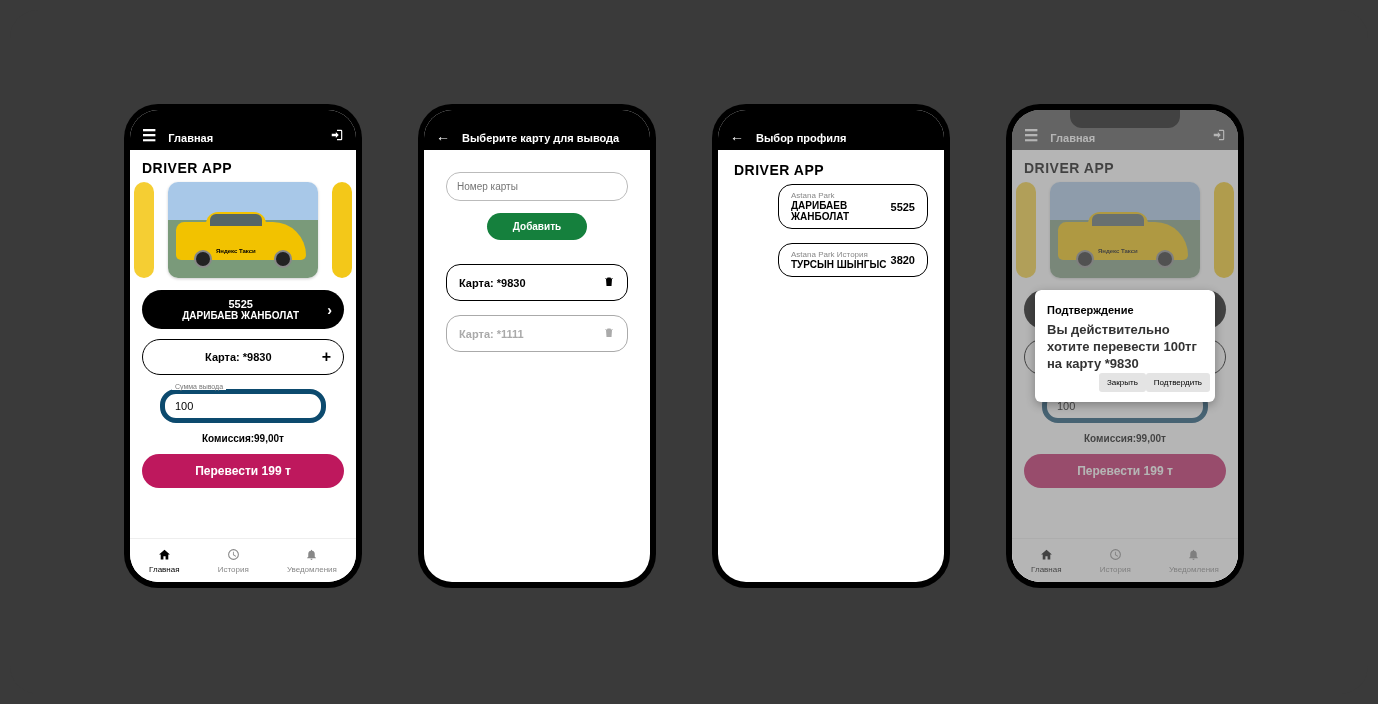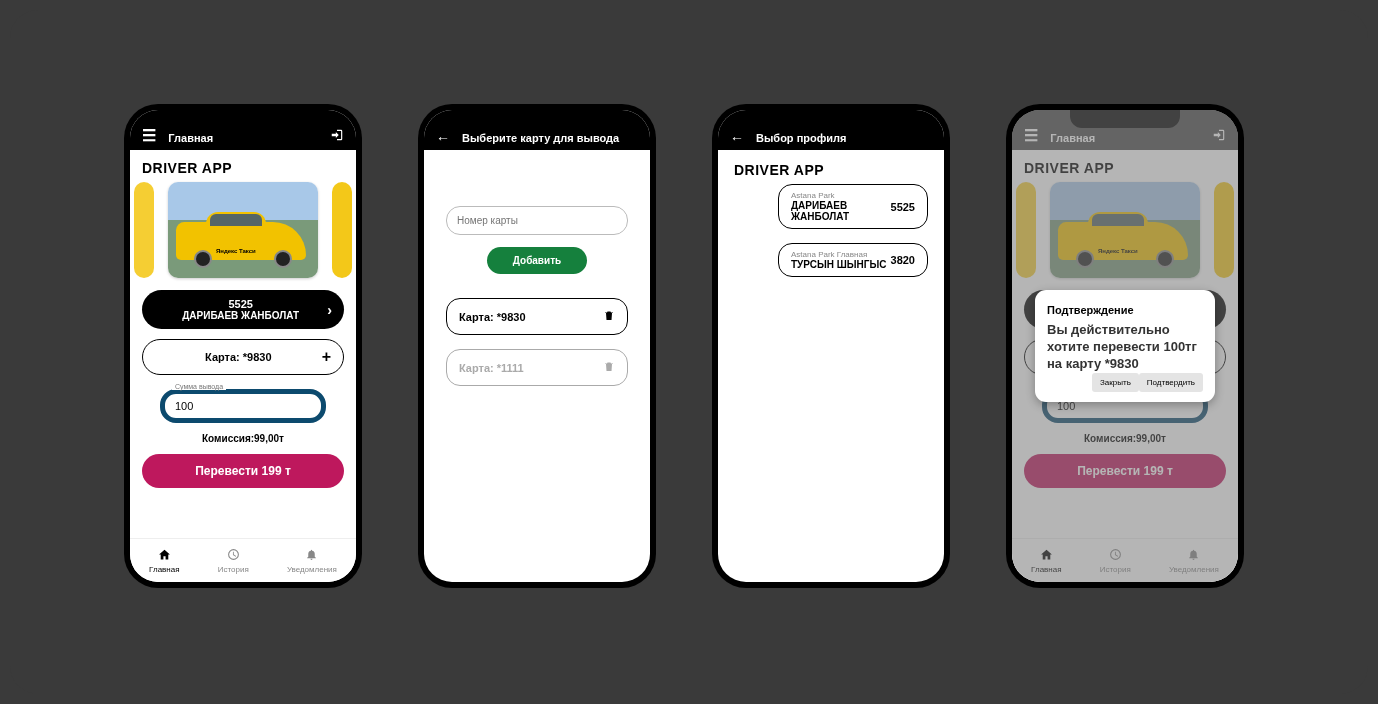--- a/index.html
+++ b/index.html
@@ -51,21 +51,21 @@
 
   
   .profile-item{ border:1px solid #000; border-radius:14px; padding:6px 12px; display:flex; align-items:center; margin-bottom:14px;margin-left:44px; }
   .profile-item .info{ flex:1; }
   .profile-item .company{ font-size:8px; color:#888; }
   .profile-item .name{ font-size:10px; font-weight:bold; }
   .profile-item .code{ font-size:11px; font-weight:bold; }
 
   
   .overlay{ position:absolute; inset:0; background:rgba(120,120,120,0.55); z-index:8; display:flex; align-items:center; justify-content:center; }
-  .dialog{ background:#fff; border-radius:11px; width:180px; padding:14px 12px 10px 12px; box-shadow:0 3px 10px rgba(0,0,0,0.3); }
+  .dialog{ background:#fff; border-radius:6px; width:180px; padding:14px 5px 10px 12px; box-shadow:0 3px 10px rgba(0,0,0,0.3); }
   .dialog h4{ font-size:11px; font-weight:bold; margin-bottom:6px; }
   .dialog p{ font-size:13px; color:#333; line-height:1.3;font-weight:bold; }
   .dialog .actions{ display:flex; justify-content:flex-end; gap:0; }
   .dialog button{ background:#e4e4e4; border:none; border-radius:3px; padding:5px 8px; font-size:8px; cursor:pointer; }
 
   .chev{ font-size:14px; font-weight:bold; }
   .menu-ic{ font-size:16px; line-height:1; }
   .back-arrow{ font-size:14px; }
   svg.icon{ fill:currentColor; }
 </style>
@@ -144,21 +144,21 @@
       </div>
     </div>
   </div>
 
   <div class="phone">
     <div class="notch"></div>
     <div class="header">
       <span class="back-arrow">←</span>
       <span class="title">Выберите карту для вывода</span>
     </div>
-    <div class="content" style="padding:12px 22px;margin-top:34px;">
+    <div class="content" style="padding:12px 22px;">
       <input class="card-input" placeholder="Номер карты" style="">
       <button class="add-btn">Добавить</button>
       <div class="card-item">
         <span class="lbl">Карта: *9830</span>
         <span>
           <svg class="trash icon" viewBox="0 0 24 24">
               <path d="M6 7h12l-1 14H7zM9 4h6l1 2H8zM4 6h16v1H4z"></path>
             </svg>
         </span>
       </div>
@@ -183,21 +183,21 @@
       <div class="app-title">DRIVER APP</div>
       <div class="profile-item">
         <div class="info">
           <div class="company">Astana Park</div>
           <div class="name">ДАРИБАЕВ ЖАНБОЛАТ</div>
         </div>
         <div class="code">5525</div>
       </div>
       <div class="profile-item">
         <div class="info">
-          <div class="company">Astana Park Главная</div>
+          <div class="company">Astana Park История</div>
           <div class="name">ТУРСЫН ШЫНГЫС</div>
         </div>
         <div class="code">3820</div>
       </div>
     </div>
   </div>
 
   <div class="phone">
     <div class="notch"></div>
     <div class="header" style="opacity:0.7;">

